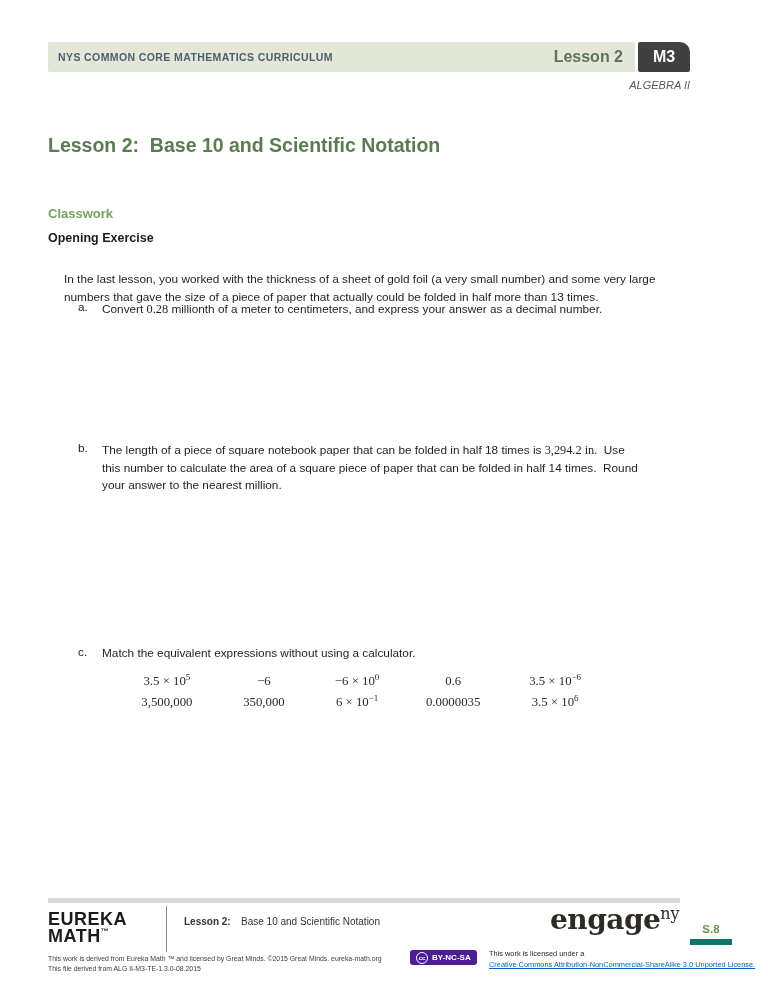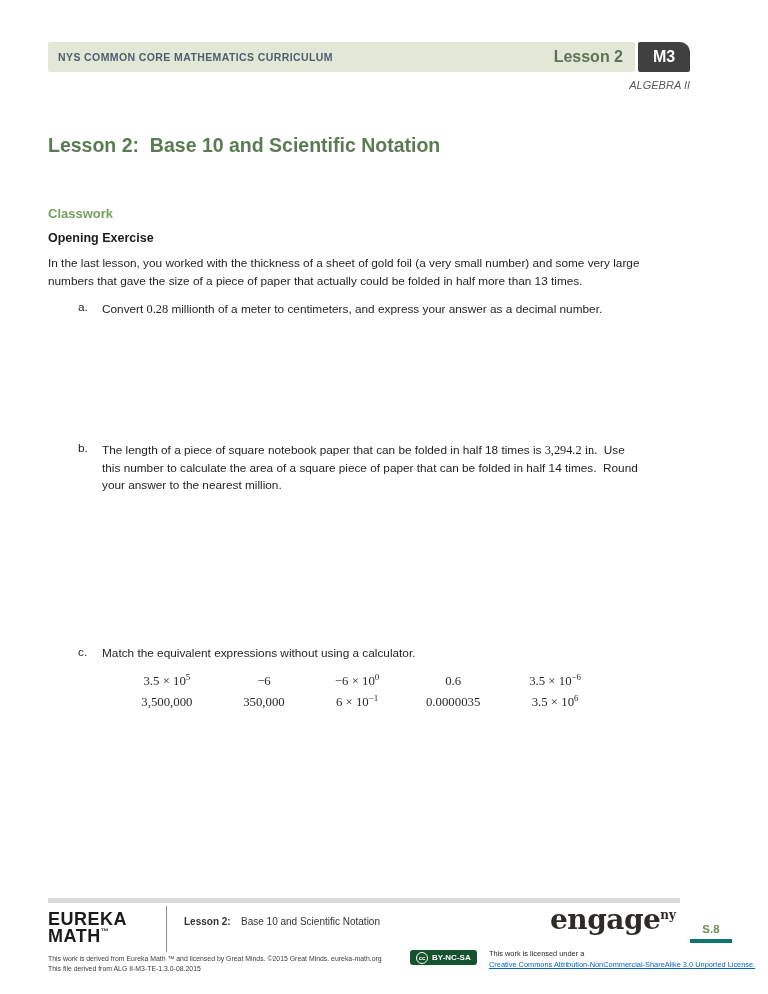--- a/index.html
+++ b/index.html
@@ -82,34 +82,34 @@
     position:absolute;left:184px;top:916px;font-size:10px;font-weight:bold;color:#333;
   }
   .footer-lesson-title{
     position:absolute;left:241px;top:916px;font-size:10px;color:#333;
   }
   .engage{
     position:absolute;left:550px;top:903px;
     font-family:"DejaVu Serif",serif;
     font-size:28px;font-weight:bold;color:#2e2b27;letter-spacing:-.5px;
   }
-  .engage sup{font-size:12px;font-weight:bold;letter-spacing:0;}
+  .engage sup{font-size:16px;font-weight:normal;letter-spacing:0;}
   .page-num{
     position:absolute;left:690px;top:923px;width:42px;
     text-align:center;
     font-size:11.5px;font-weight:bold;color:#6d9155;
-    border-bottom:4px solid #0f766e;padding-bottom:4px;
+    border-bottom:6px solid #0f766e;padding-bottom:4px;
   }
   .fineprint{
     position:absolute;left:48px;top:954px;width:360px;
     font-size:6.9px;line-height:1.5;color:#3c3c3c;
   }
   .cc-badge{
     position:absolute;left:410px;top:950px;height:15px;
-    background:#14532d;border-radius:3px;color:#fff;
+    background:#4c1d95;border-radius:3px;color:#fff;
     display:flex;align-items:center;gap:4px;padding:0 6px;
     font-size:8px;font-weight:bold;
   }
   .cc-circle{
     display:inline-flex;align-items:center;justify-content:center;
     width:10px;height:10px;border:1px solid #fff;border-radius:50%;
     font-size:6px;font-weight:bold;
   }
   .license{
     position:absolute;left:489px;top:948px;width:270px;
@@ -126,21 +126,21 @@
     <span class="curriculum">NYS COMMON CORE MATHEMATICS CURRICULUM</span>
     <span class="lesson-chip">Lesson 2</span>
   </div>
   <div class="m3-badge">M3</div>
   <div class="course">ALGEBRA II</div>
 
   <h1 class="doc-title" style="margin:0;">Lesson 2:  Base 10 and Scientific Notation</h1>
   <div class="classwork">Classwork</div>
   <div class="opening">Opening Exercise</div>
 
-  <p class="intro" style="margin:0;">In the last lesson, you worked with the thickness of a sheet of gold foil (a very small number) and some very large numbers that gave the size of a piece of paper that actually could be folded in half more than 13 times.</p>
+  <p class="intro" style="margin:16px;">In the last lesson, you worked with the thickness of a sheet of gold foil (a very small number) and some very large numbers that gave the size of a piece of paper that actually could be folded in half more than 13 times.</p>
 
   <div class="item" style="top:300px;">
     <span class="item-label">a.</span>
     <span class="item-text"><span>Convert </span><span class="math">0.28</span><span> millionth of a meter to centimeters, and express your answer as a decimal number.</span></span>
   </div>
 
   <div class="item" style="top:441px;">
     <span class="item-label">b.</span>
     <span class="item-text"><span>The length of a piece of square notebook paper that can be folded in half 18 times is </span><span class="math">3,294.2 in.</span><span>  Use this number to calculate the area of a square piece of paper that can be folded in half 14 times.  Round your answer to the nearest million.</span></span>
   </div>

